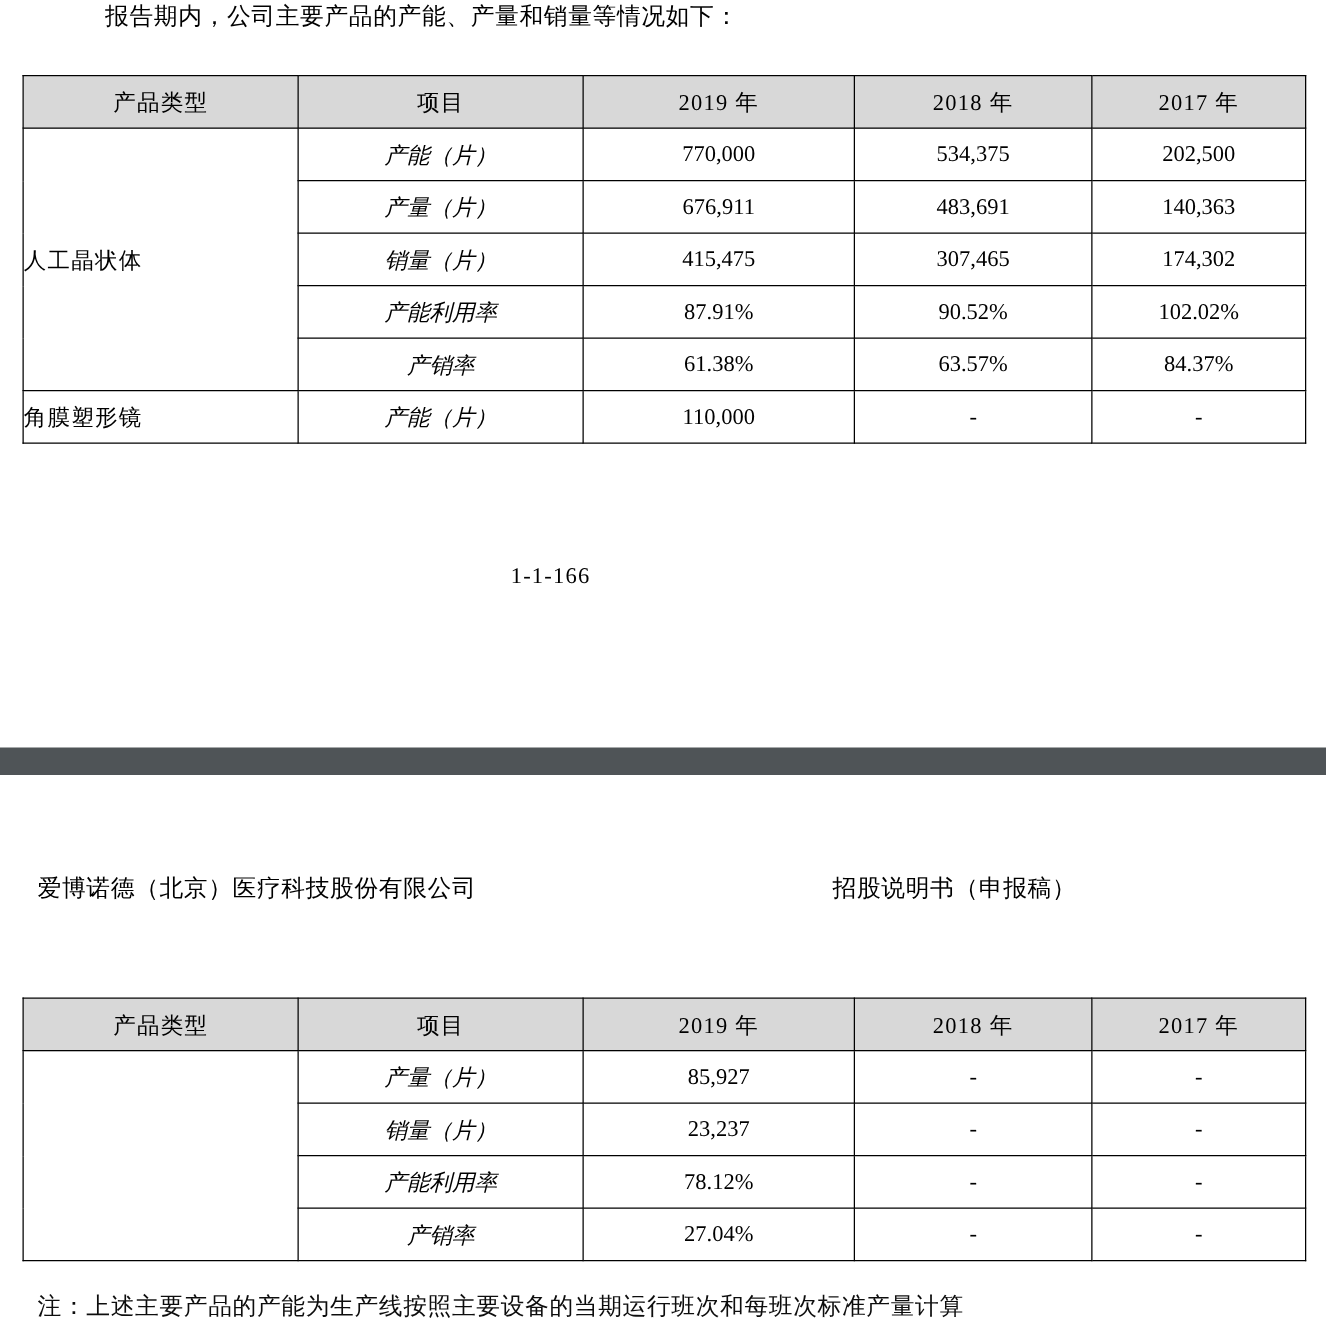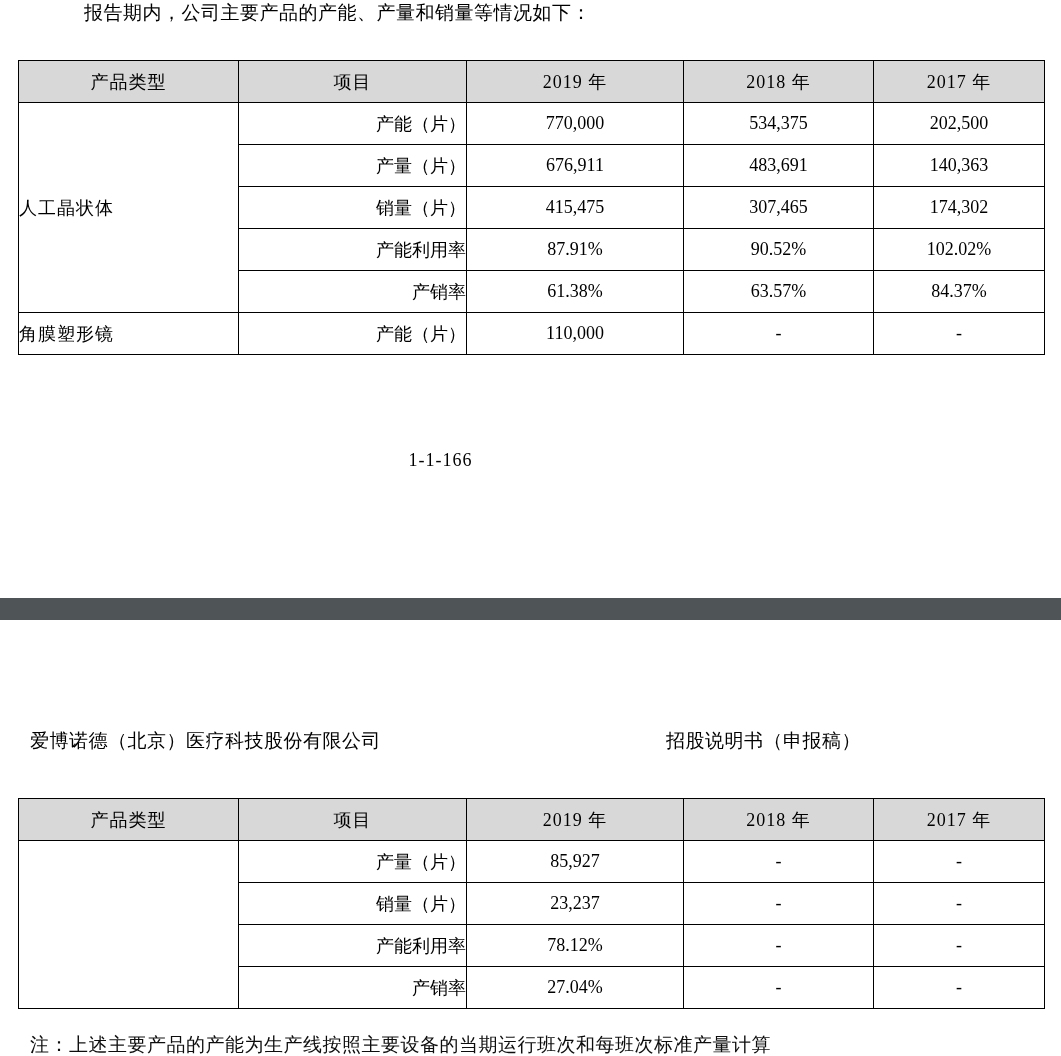--- a/index.html
+++ b/index.html
@@ -41,21 +41,21 @@
     vertical-align: middle;
     font-weight: normal;
   }
   .hdr-cell {
     background: #d8d8d8;
     text-align: center;
     font-weight: bold;
     font-size: 18px;
     letter-spacing: 1px;
   }
-  .c-center { text-align: right; }
+  .c-center { text-align: center; font-style: italic; }
   .c-right  { text-align: center; padding-right: 12px; }
   .rowspan-label {
     text-align: left;
     font-size: 18px;
     letter-spacing: 1px;
   }
 
   
   #table1 {
     position: absolute;
@@ -83,21 +83,21 @@
     position: absolute;
     left: 0;
     top: 598px;
     width: 1061px;
     height: 22px;
     background: #4f5457;
   }
 
   .running-head {
     position: absolute;
-    top: 728px;
+    top: 698px;
     width: 889px;
     height: 30px;
     text-align: center;
   }
   .running-head .rh-left {
     position: absolute;
     left: 30px;
     top: 0;
     font-size: 19px;
     letter-spacing: 0.5px;

